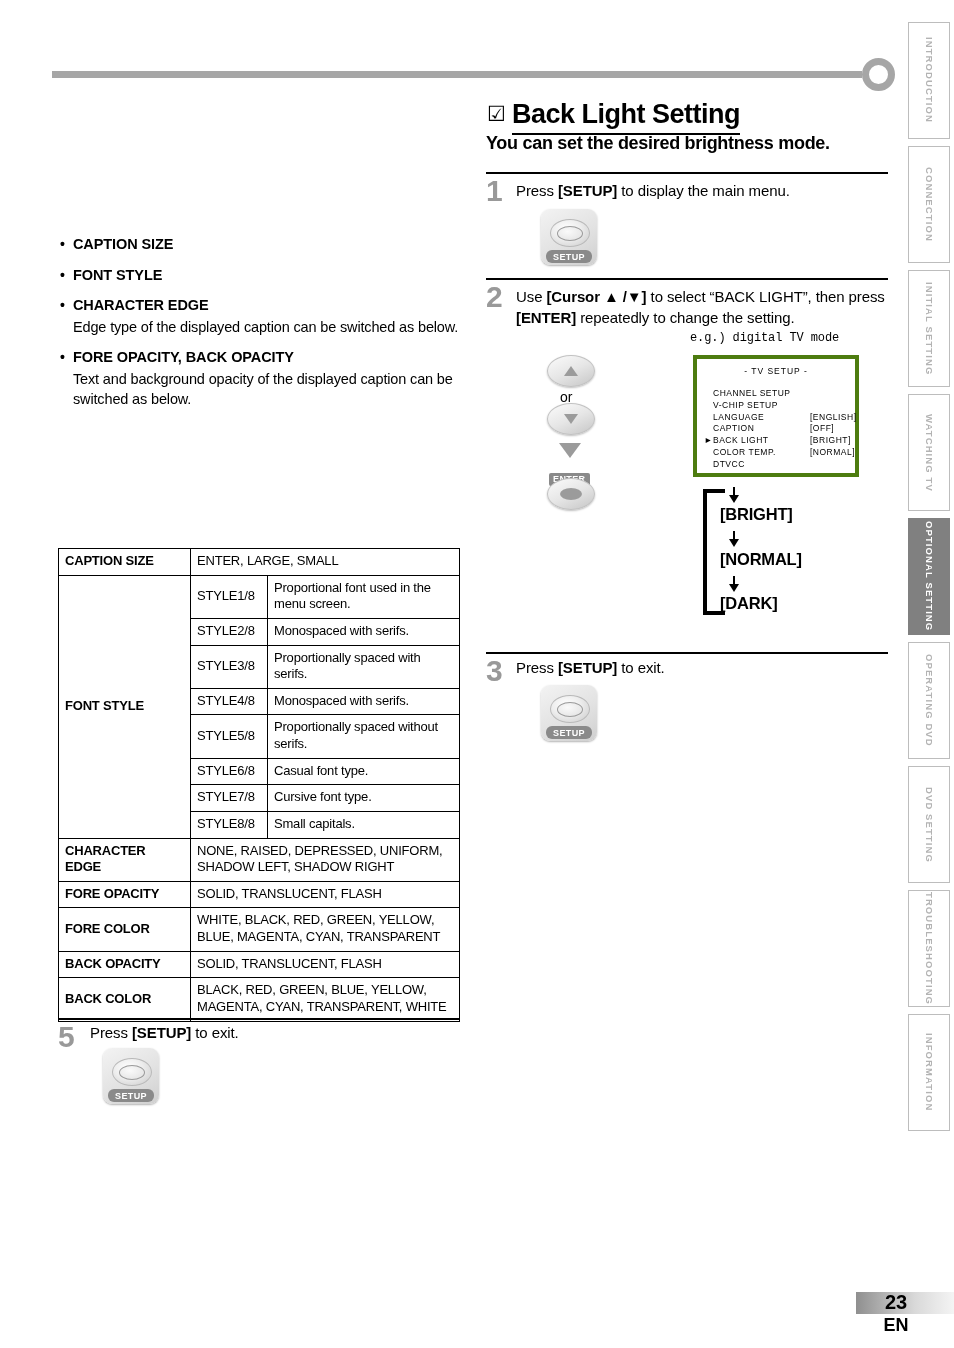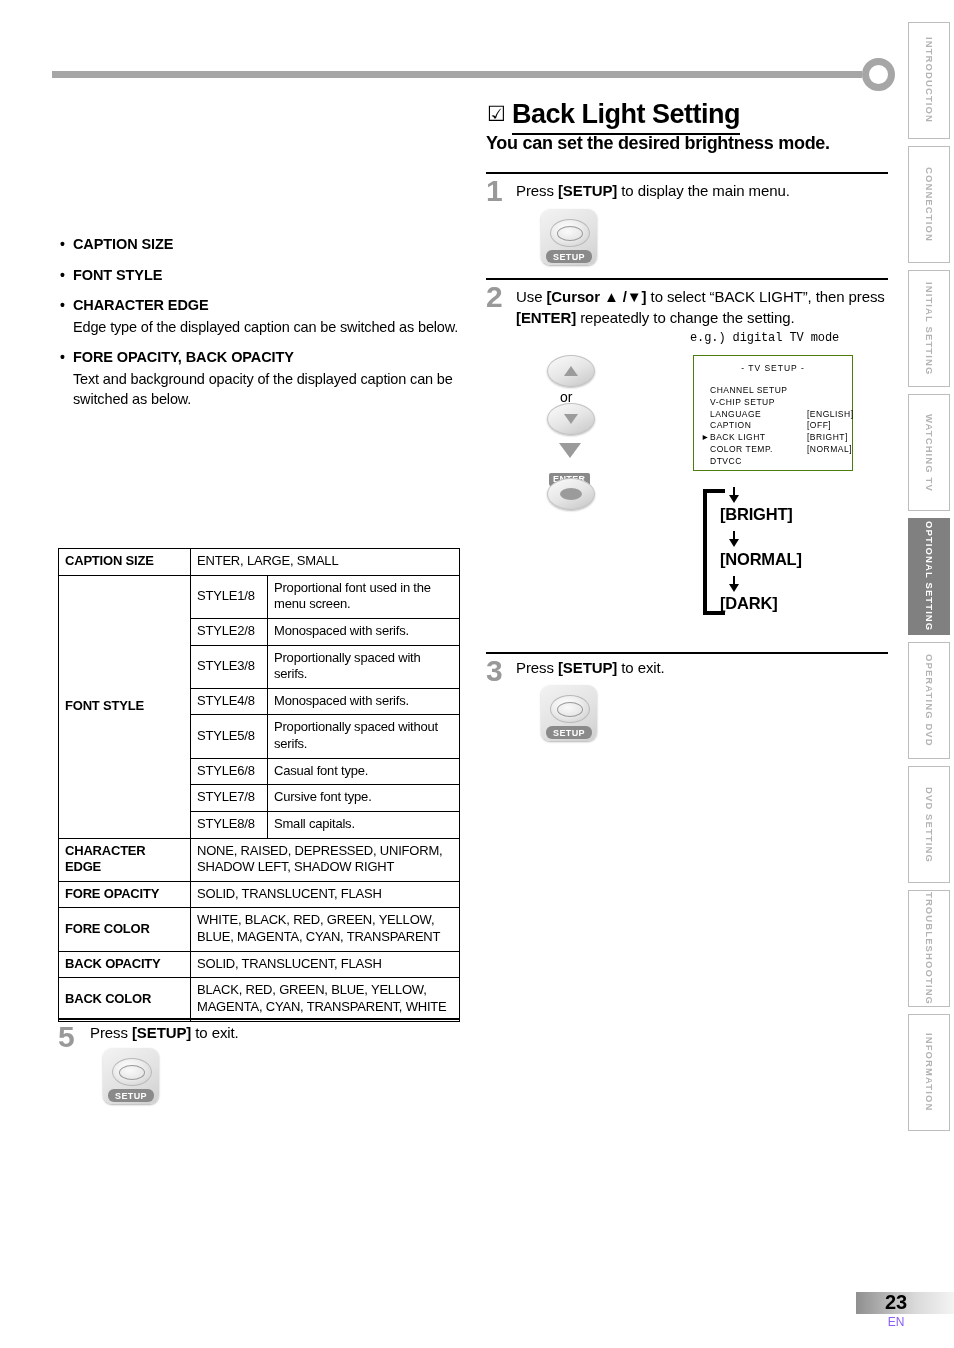--- a/index.html
+++ b/index.html
@@ -140,21 +140,21 @@
     box-shadow:0 1px 2px rgba(0,0,0,.25);
   }
   .enter-key .oval{
     position:absolute; left:12px; top:9px; width:22px; height:12px;
     border-radius:50%; background:#9b9b9b;
   }
 
   
   .osd{
     position:absolute; left:693px; top:355px; width:158px; height:114px;
-    border:1px solid #4d7c0f; background:#fff;
+    border:4px solid #4d7c0f; background:#fff;
     font-family:"Liberation Sans", sans-serif;
   }
   .osd-title{
     position:absolute; left:0; right:0; top:7px; text-align:center;
     font-size:8.5px; letter-spacing:1px;
   }
   .osd-rows{ position:absolute; left:16px; top:29px; right:6px; font-size:8.5px; }
   .osd-row{ position:relative; height:11.8px; letter-spacing:.5px; white-space:nowrap; }
   .osd-row .val{ position:absolute; left:97px; top:0; }
   .osd-row .ptr{ position:absolute; left:-9px; top:0; }
@@ -183,21 +183,21 @@
   .page-bar{
     position:absolute; left:856px; top:1292px; width:98px; height:22px;
     background:linear-gradient(to right,#8f8f8f 0%,#d9d9d9 60%,#f4f4f4 100%);
   }
   .page-num{
     position:absolute; left:856px; top:1291px; width:80px;
     text-align:center; font-size:20px; font-weight:bold; color:#000;
   }
   .page-en{
     position:absolute; left:856px; top:1315px; width:80px;
-    text-align:center; font-size:12px; color:#8b5cf6;
+    text-align:center; font-size:18px; color:#000000;font-weight:bold;
   }
 
   .title-check{
     position:absolute; left:487px; top:103px; font-size:21px; line-height:1;
   }
   .title-main{
     position:absolute; left:512px; top:99px;
     font-size:27px; font-weight:bold; letter-spacing:-0.5px;
     border-bottom:2.5px solid #000; padding-bottom:3px;
   }

